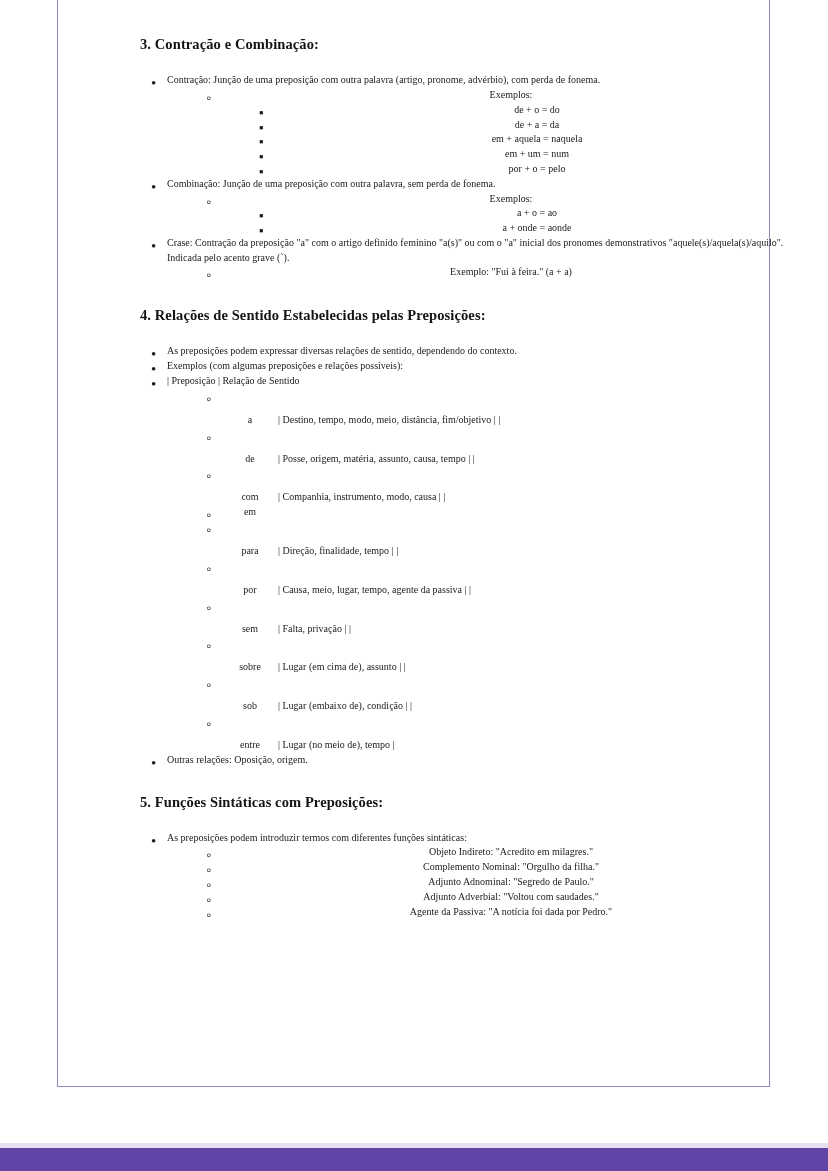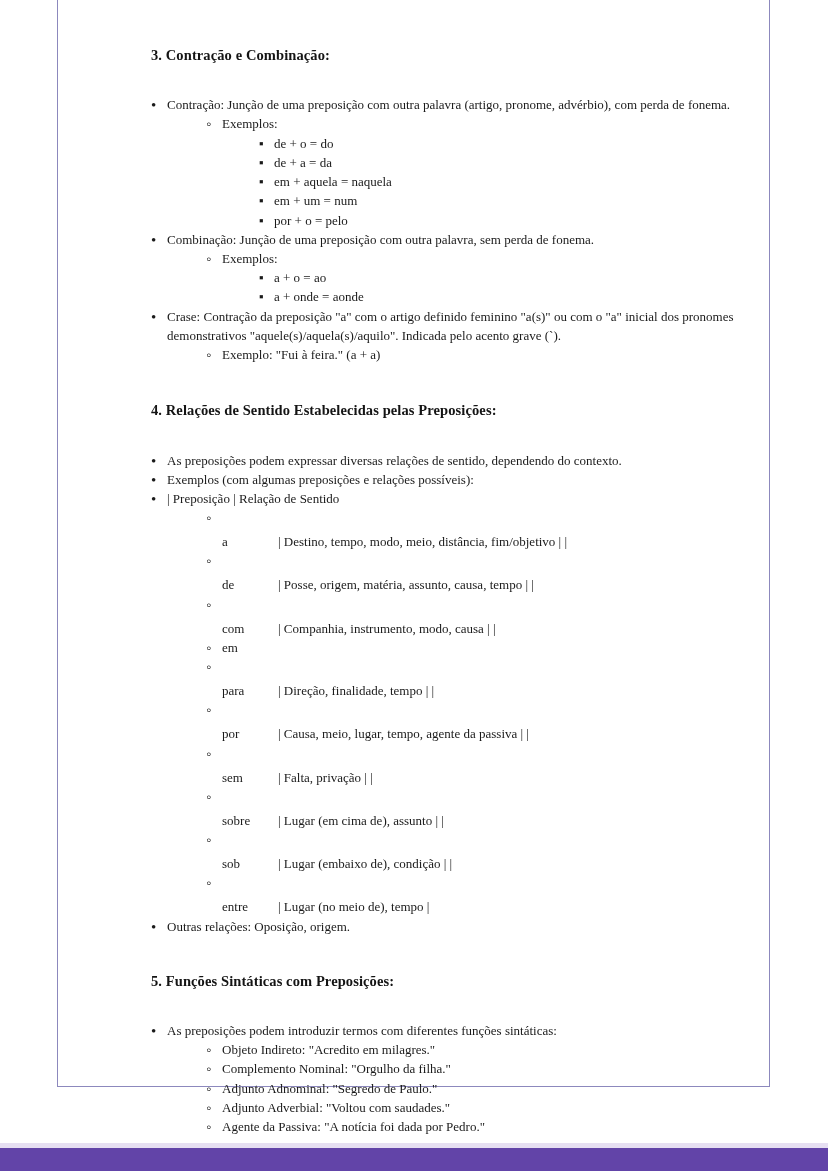--- a/index.html
+++ b/index.html
@@ -54,39 +54,39 @@
     top: 1148px;
     width: 828px;
     height: 23px;
     background: #6244a8;
   }
 
   
   h2.section-heading {
     font-size: 14.5px;
     font-weight: bold;
-    margin: 11px;
+    margin: 0;
     padding: 0;
     line-height: 1.25;
     letter-spacing: 0.1px;
     color: #141414;
   }
 
   
   ul.lvl1,
   ul.lvl2,
   ul.lvl3 {
     margin: 0;
     padding: 0;
     list-style: none;
   }
 
   li {
     position: relative;
-    font-size: 13px;
+    font-size: 10px;
     line-height: 1.48;
     color: #1a1a1a;
   }
 
   
   ul.lvl1 > li {
     padding-left: 27px;
     margin-bottom: 0px;
   }
   ul.lvl1 > li::before {
@@ -95,20 +95,21 @@
     left: 11px;
     top: -1px;
     font-size: 15px;
     line-height: 1.48;
     color: #1a1a1a;
   }
 
   
   ul.lvl2 {
     margin-left: 31px;
+    text-align: center;
   }
   ul.lvl2 > li {
     padding-left: 24px;
   }
   ul.lvl2 > li::before {
     content: "\25E6";
     position: absolute;
     left: 8px;
     top: -1px;
     font-size: 15px;

